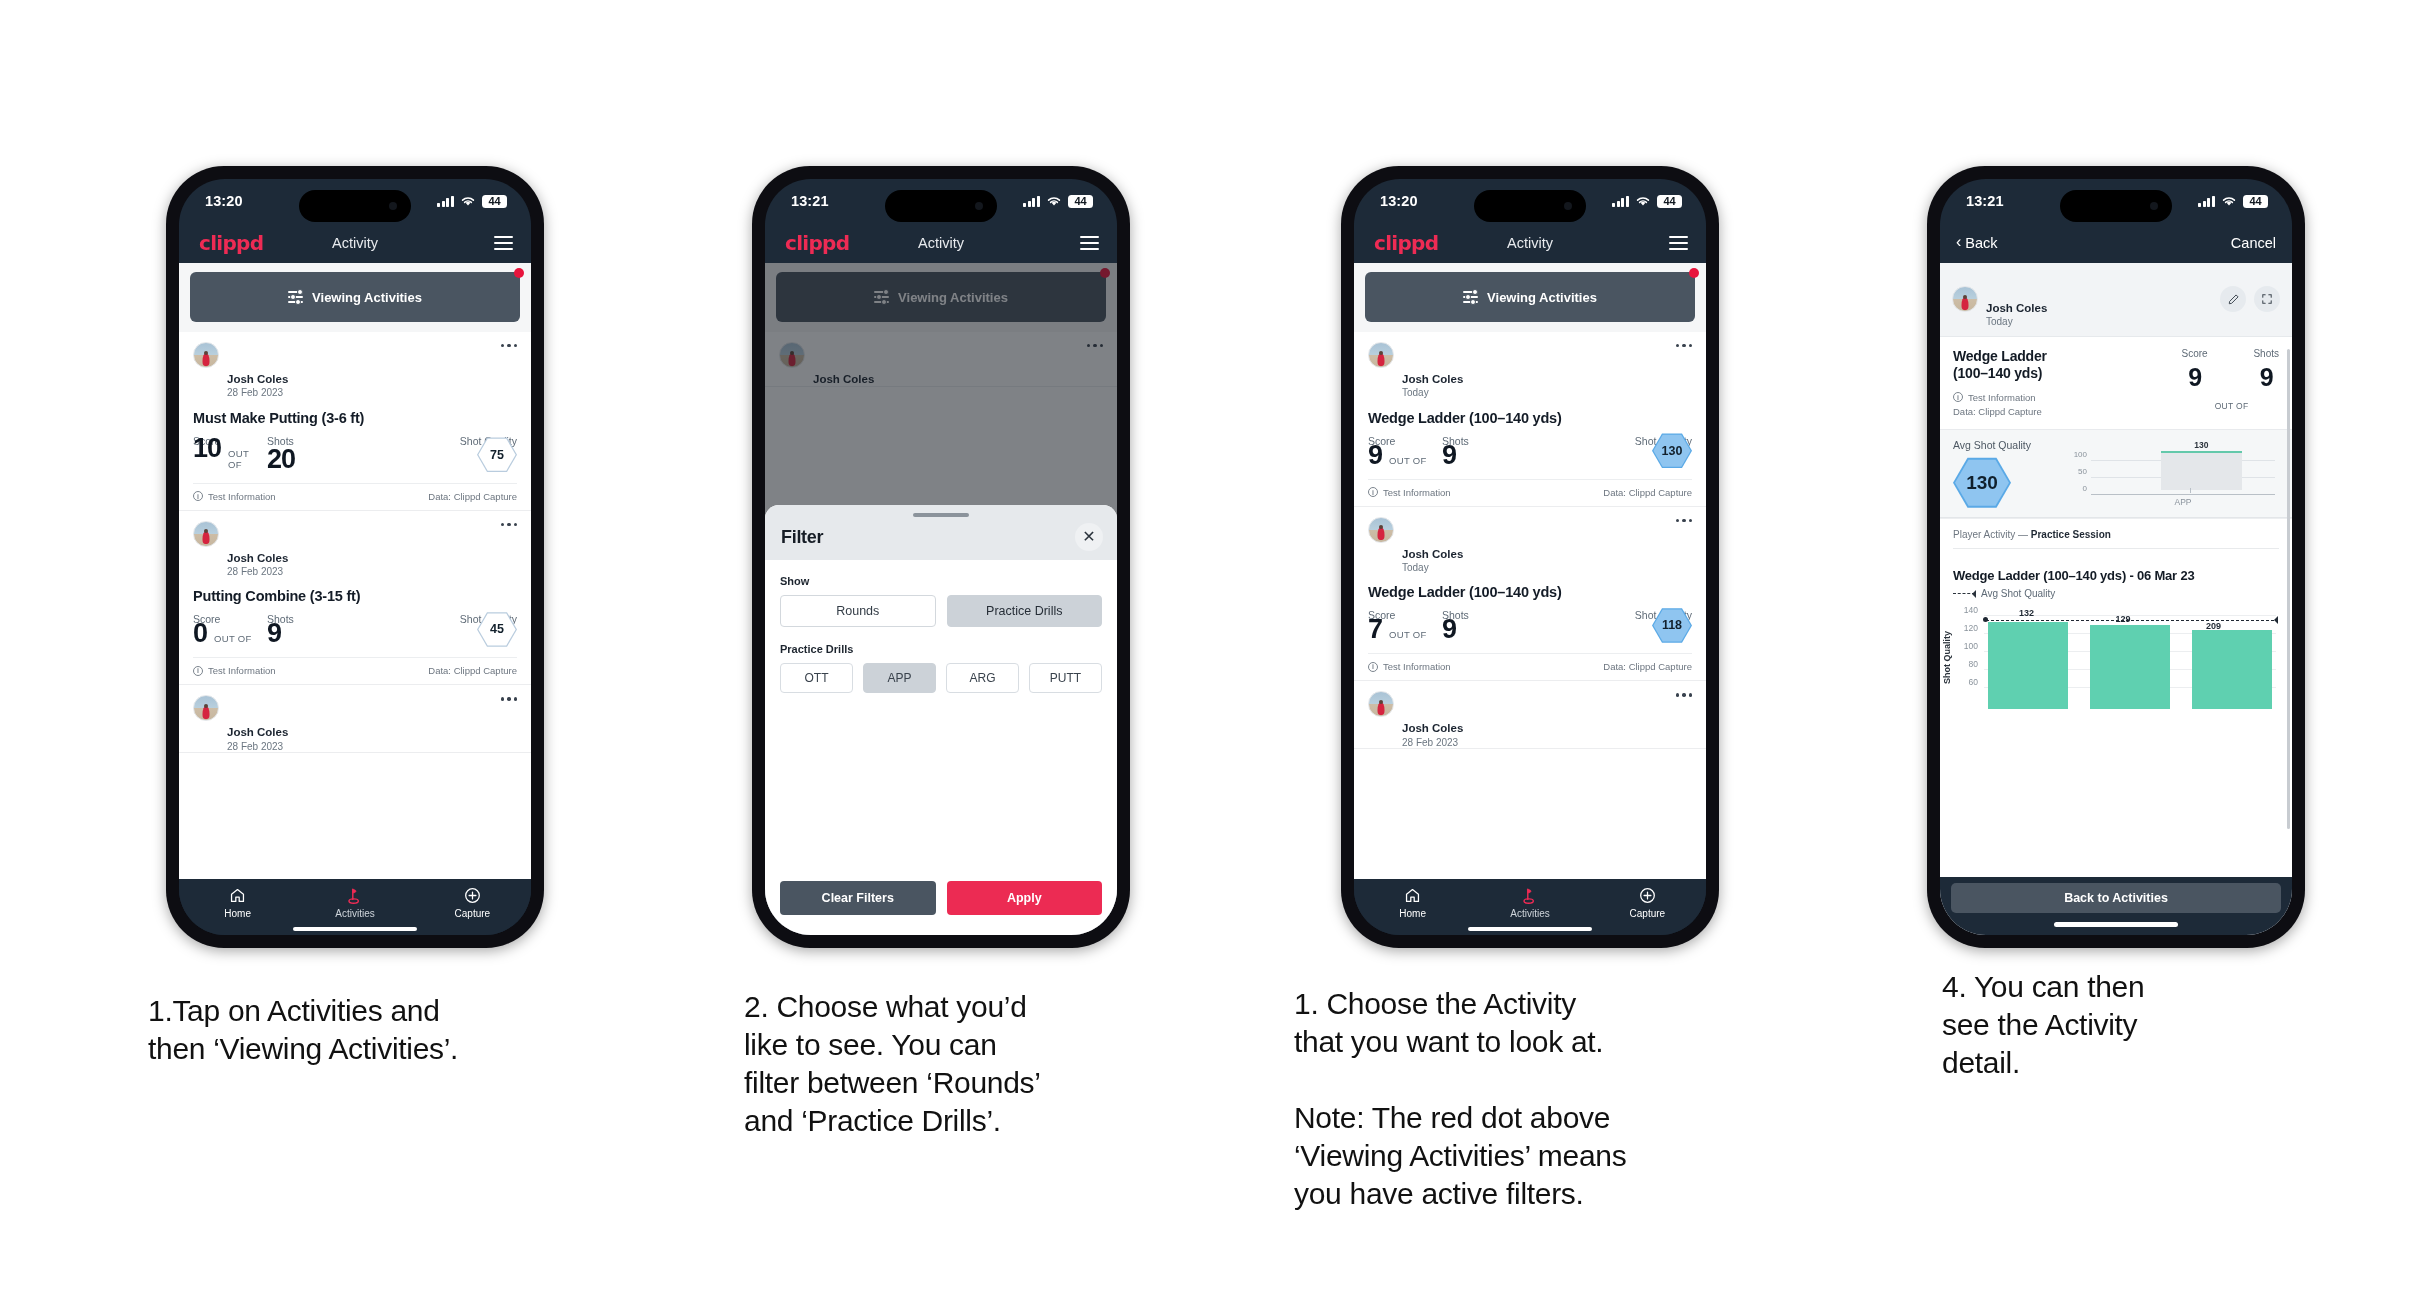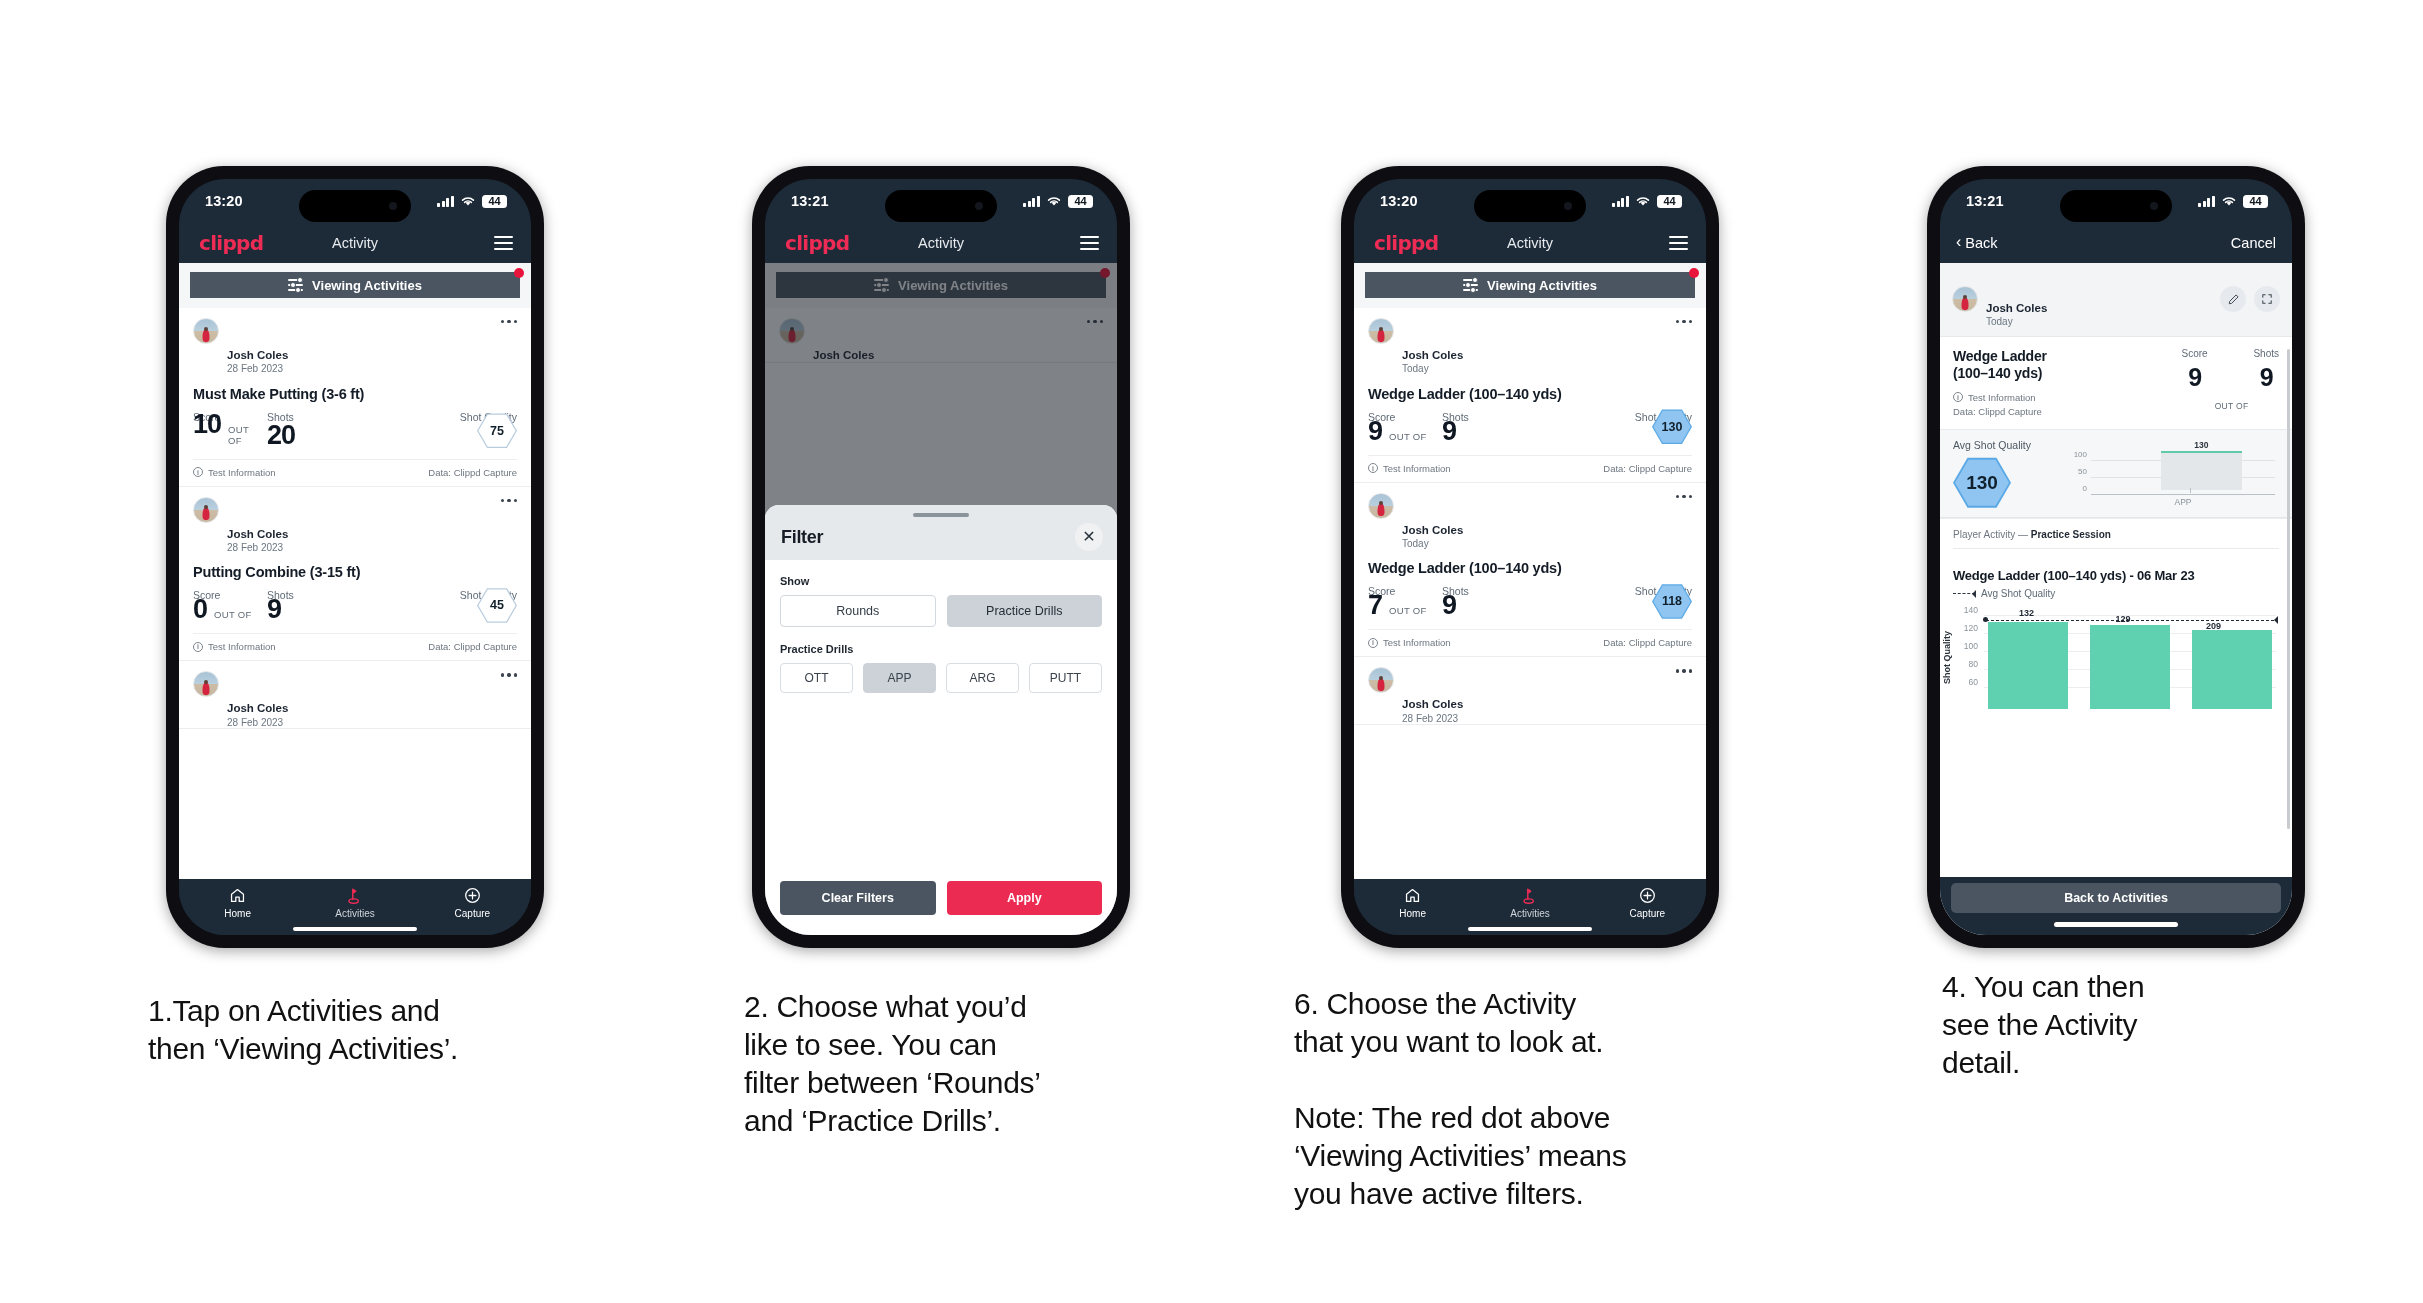--- a/index.html
+++ b/index.html
@@ -77,21 +77,21 @@
   .nav-back { display:flex;align-items:center;gap:4px;color:#fff;font-size:14.5px; }
   .nav-back .chev { font-size: 16px; line-height: 1; margin-bottom:2px; }
   .nav-cancel { color:#fff; font-size:14.5px; }
 
   
   .screen-body { flex: 1; background: #ffffff; overflow: hidden; position: relative; }
 
   .filter-strip { background: #f5f6f7; padding: 9px 11px 10px; position: relative; }
   .filter-btn {
     position: relative;
-    background: #4a5561; border-radius: 0; height: 26px;
+    background: #4a5561; border-radius: 6px; height: 50px;
     display: flex; align-items: center; justify-content: center; gap: 9px;
     color: #fff; font-size: 13px; font-weight: 700;
   }
   .filter-dot {
     position: absolute; top: -4px; right: -4px; width: 10px; height: 10px;
     border-radius: 50%; background: #e8143c;
   }
   .fi { width: 15px; height: 14px; position: relative; }
   .fi i { position:absolute; left:0; right:0; height:1.8px; background:#fff; border-radius:2px;}
   .fi i:nth-child(1){top:1px}.fi i:nth-child(2){top:6px}.fi i:nth-child(3){top:11px}
@@ -939,21 +939,21 @@
       <div class="home-bar"></div>
     </div>
   </div>
 
   <div class="caption" style="left:148px; top:992px; width:520px;">1.Tap on Activities and
 then ‘Viewing Activities’.</div>
   <div class="caption" style="left:744px; top:988px; width:490px;">2. Choose what you’d
 like to see. You can
 filter between ‘Rounds’
 and ‘Practice Drills’.</div>
-  <div class="caption" style="left:1294px; top:985px; width:560px;">6. Choose the Activity
+  <div class="caption" style="left:1294px; top:985px; width:560px;">1. Choose the Activity
 that you want to look at.
 
 Note: The red dot above
 ‘Viewing Activities’ means
 you have active filters.</div>
   <div class="caption" style="left:1942px; top:968px; width:440px;">4. You can then
 see the Activity
 detail.</div>
 
 </div>

